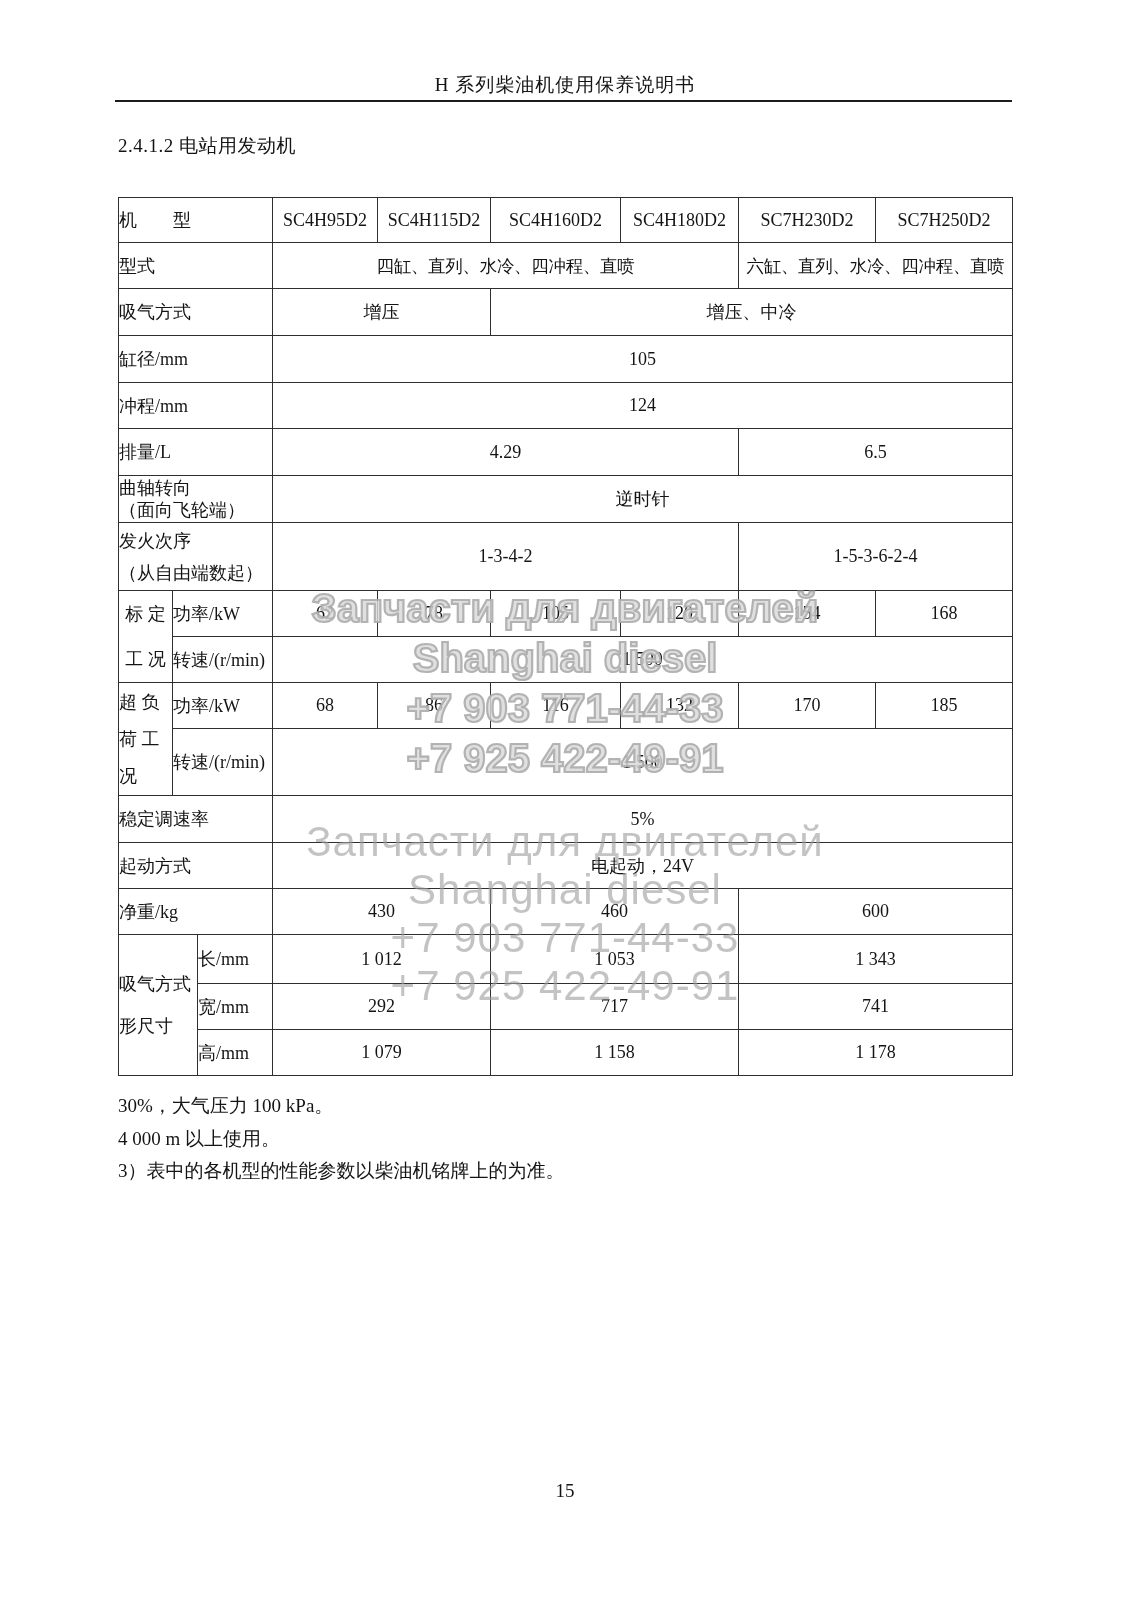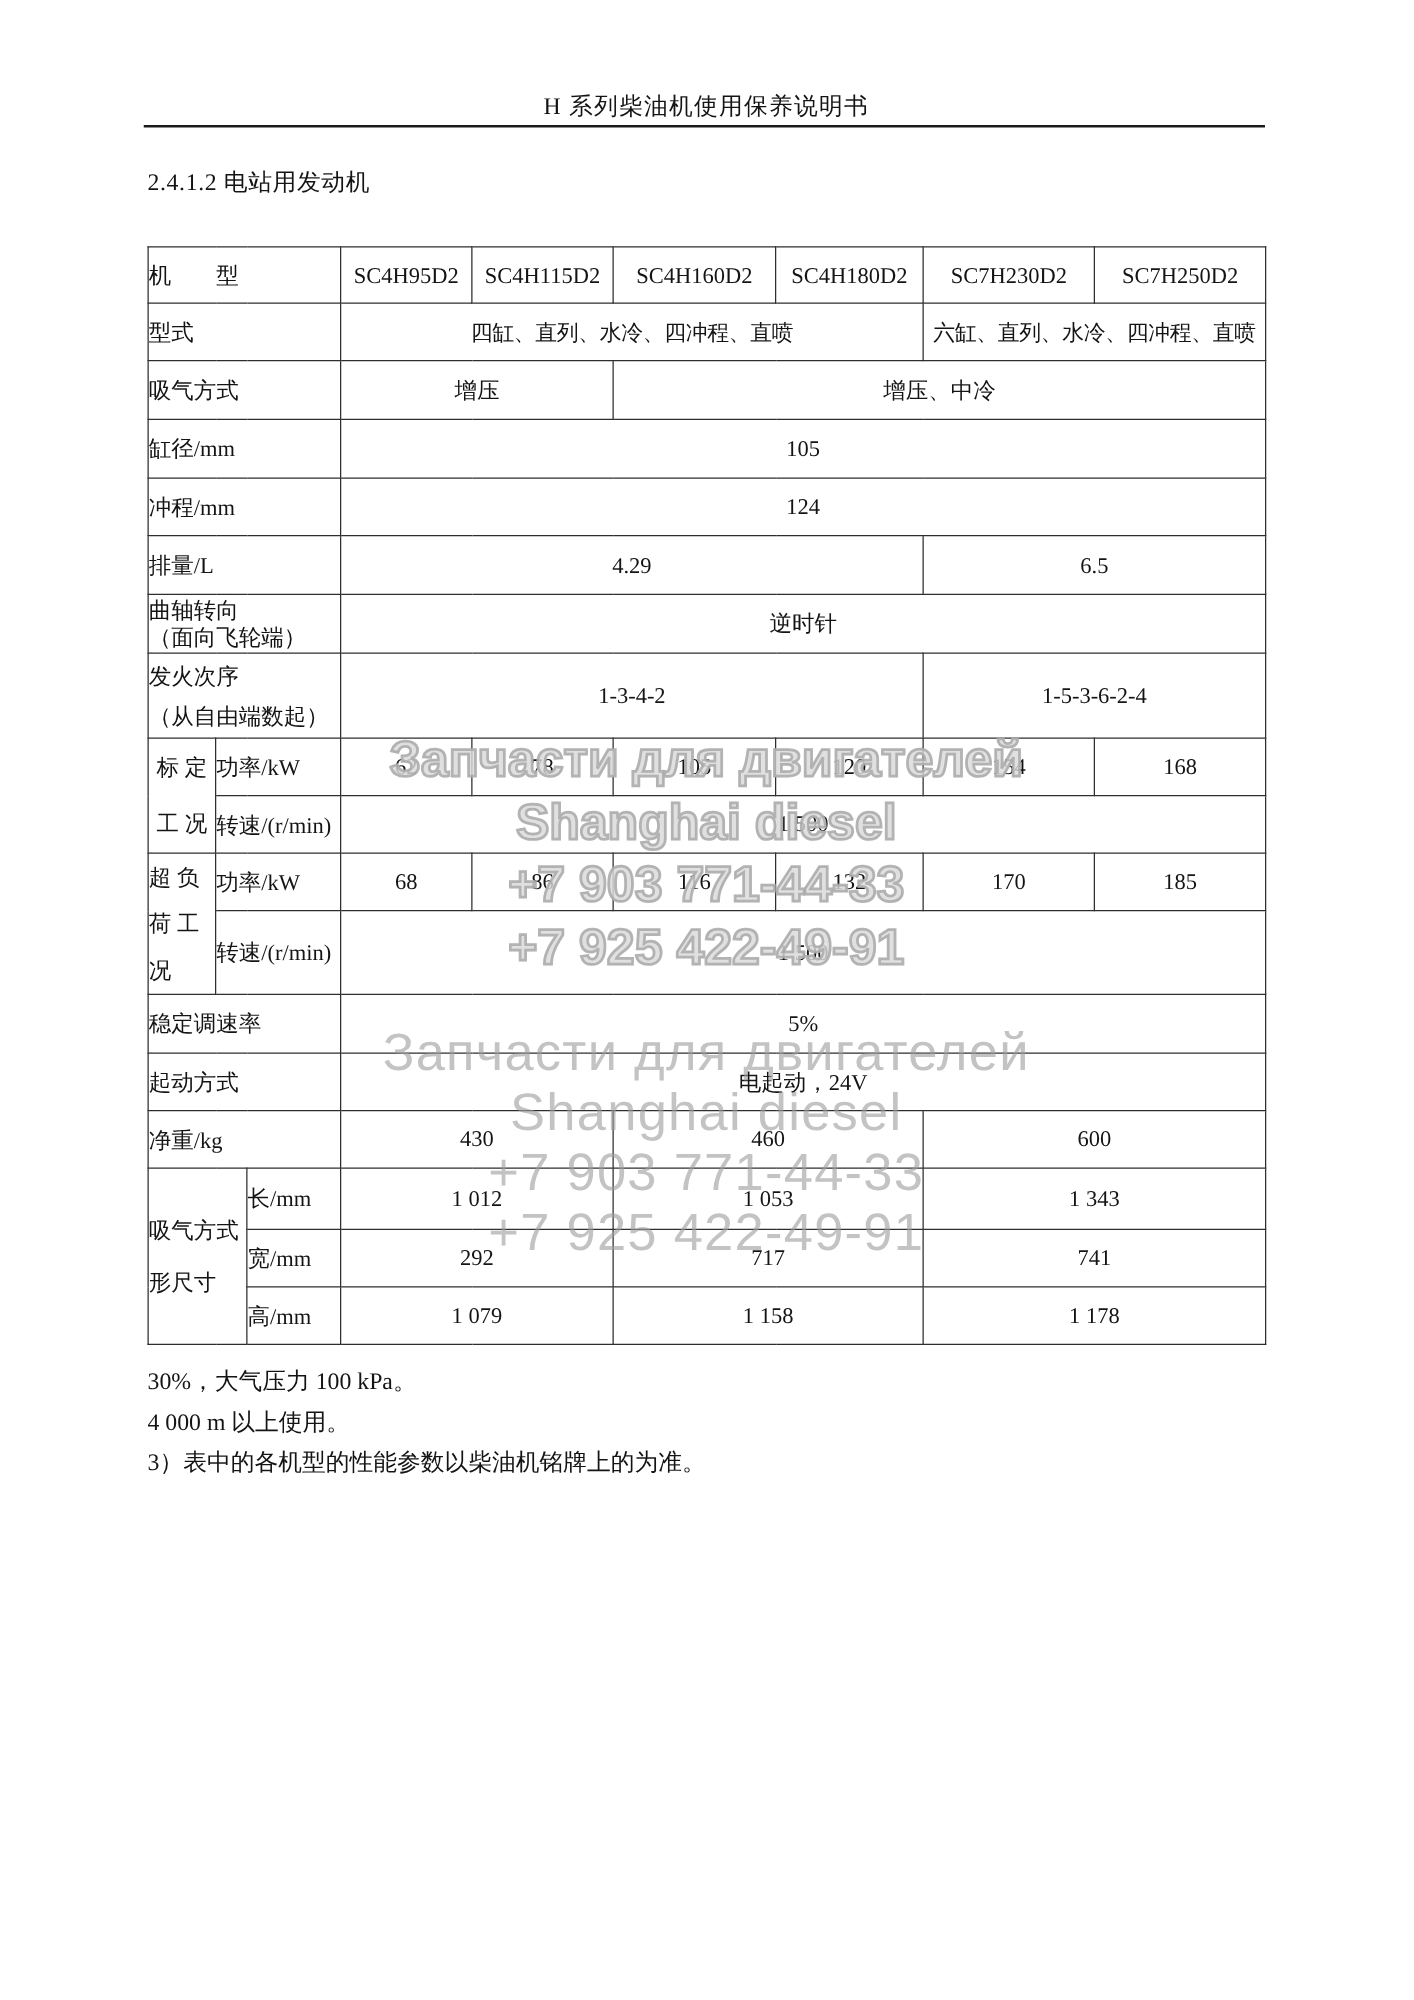--- a/index.html
+++ b/index.html
@@ -229,14 +229,15 @@
     <div>+7 903 771-44-33</div>
     <div>+7 925 422-49-91</div>
   </div>
 
   <div class="notes">
     <p class="n-ind2">30%，大气压力 100 kPa。</p>
     <p class="n-ind4">4 000 m 以上使用。</p>
     <p class="n-ind5">3）表中的各机型的性能参数以柴油机铭牌上的为准。</p>
   </div>
 
+  <div class="page-number">15</div>
 
 </div>
 
 </body></html>

